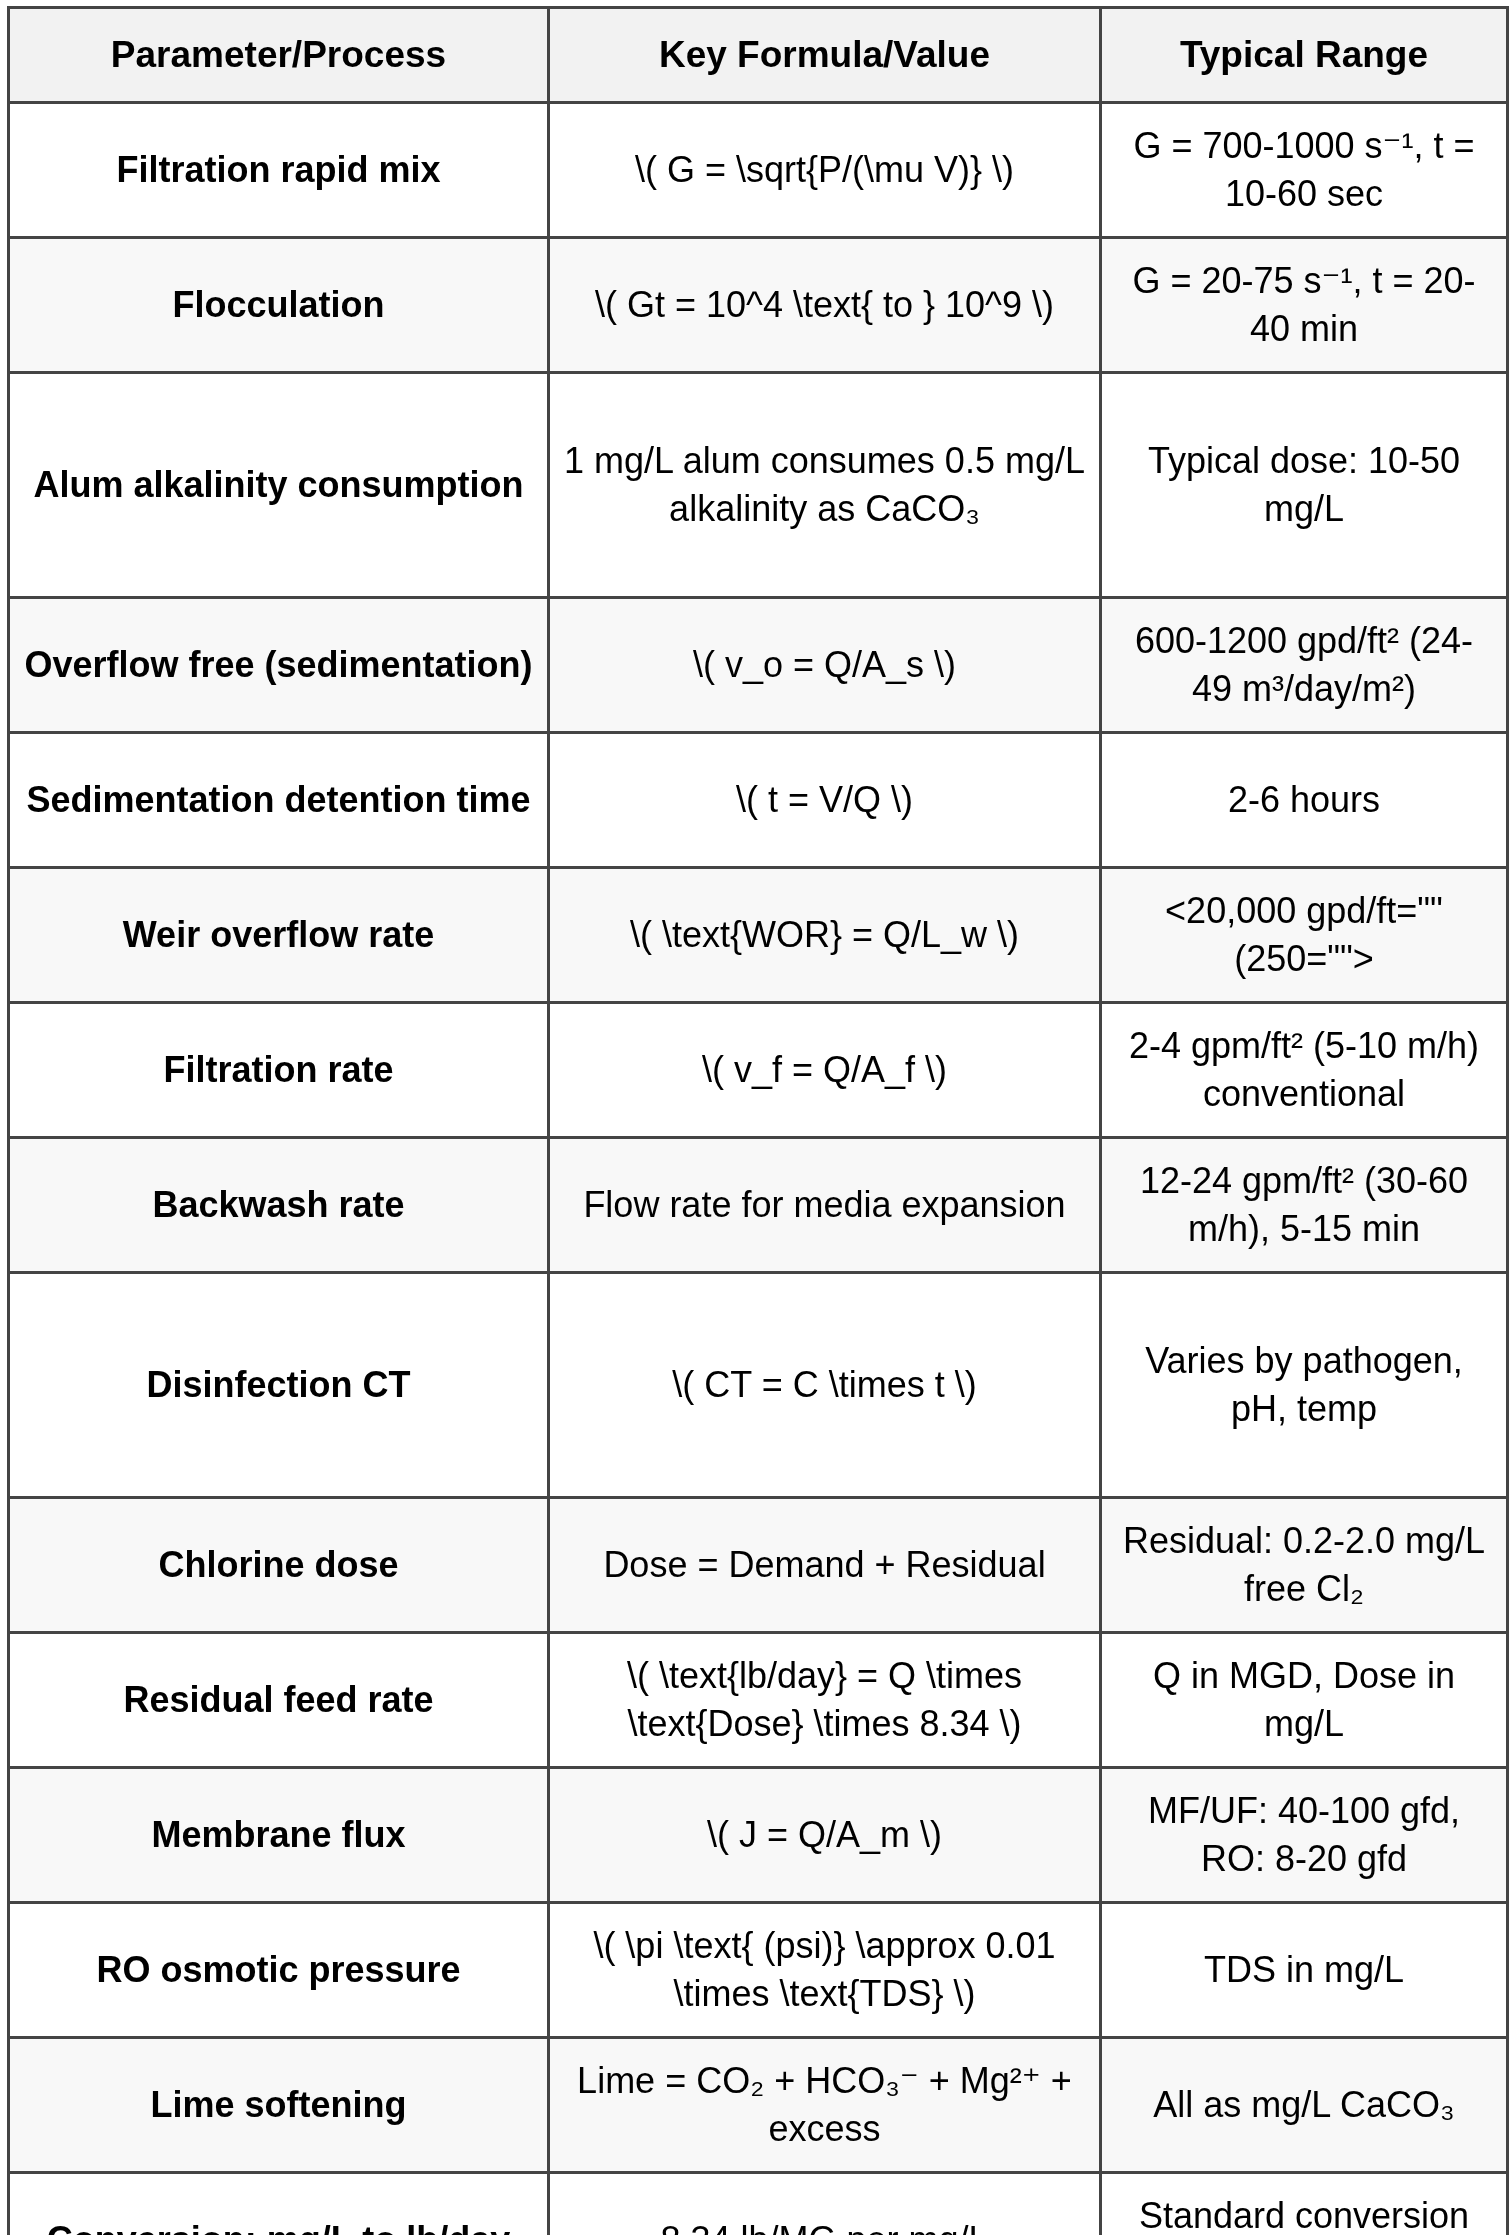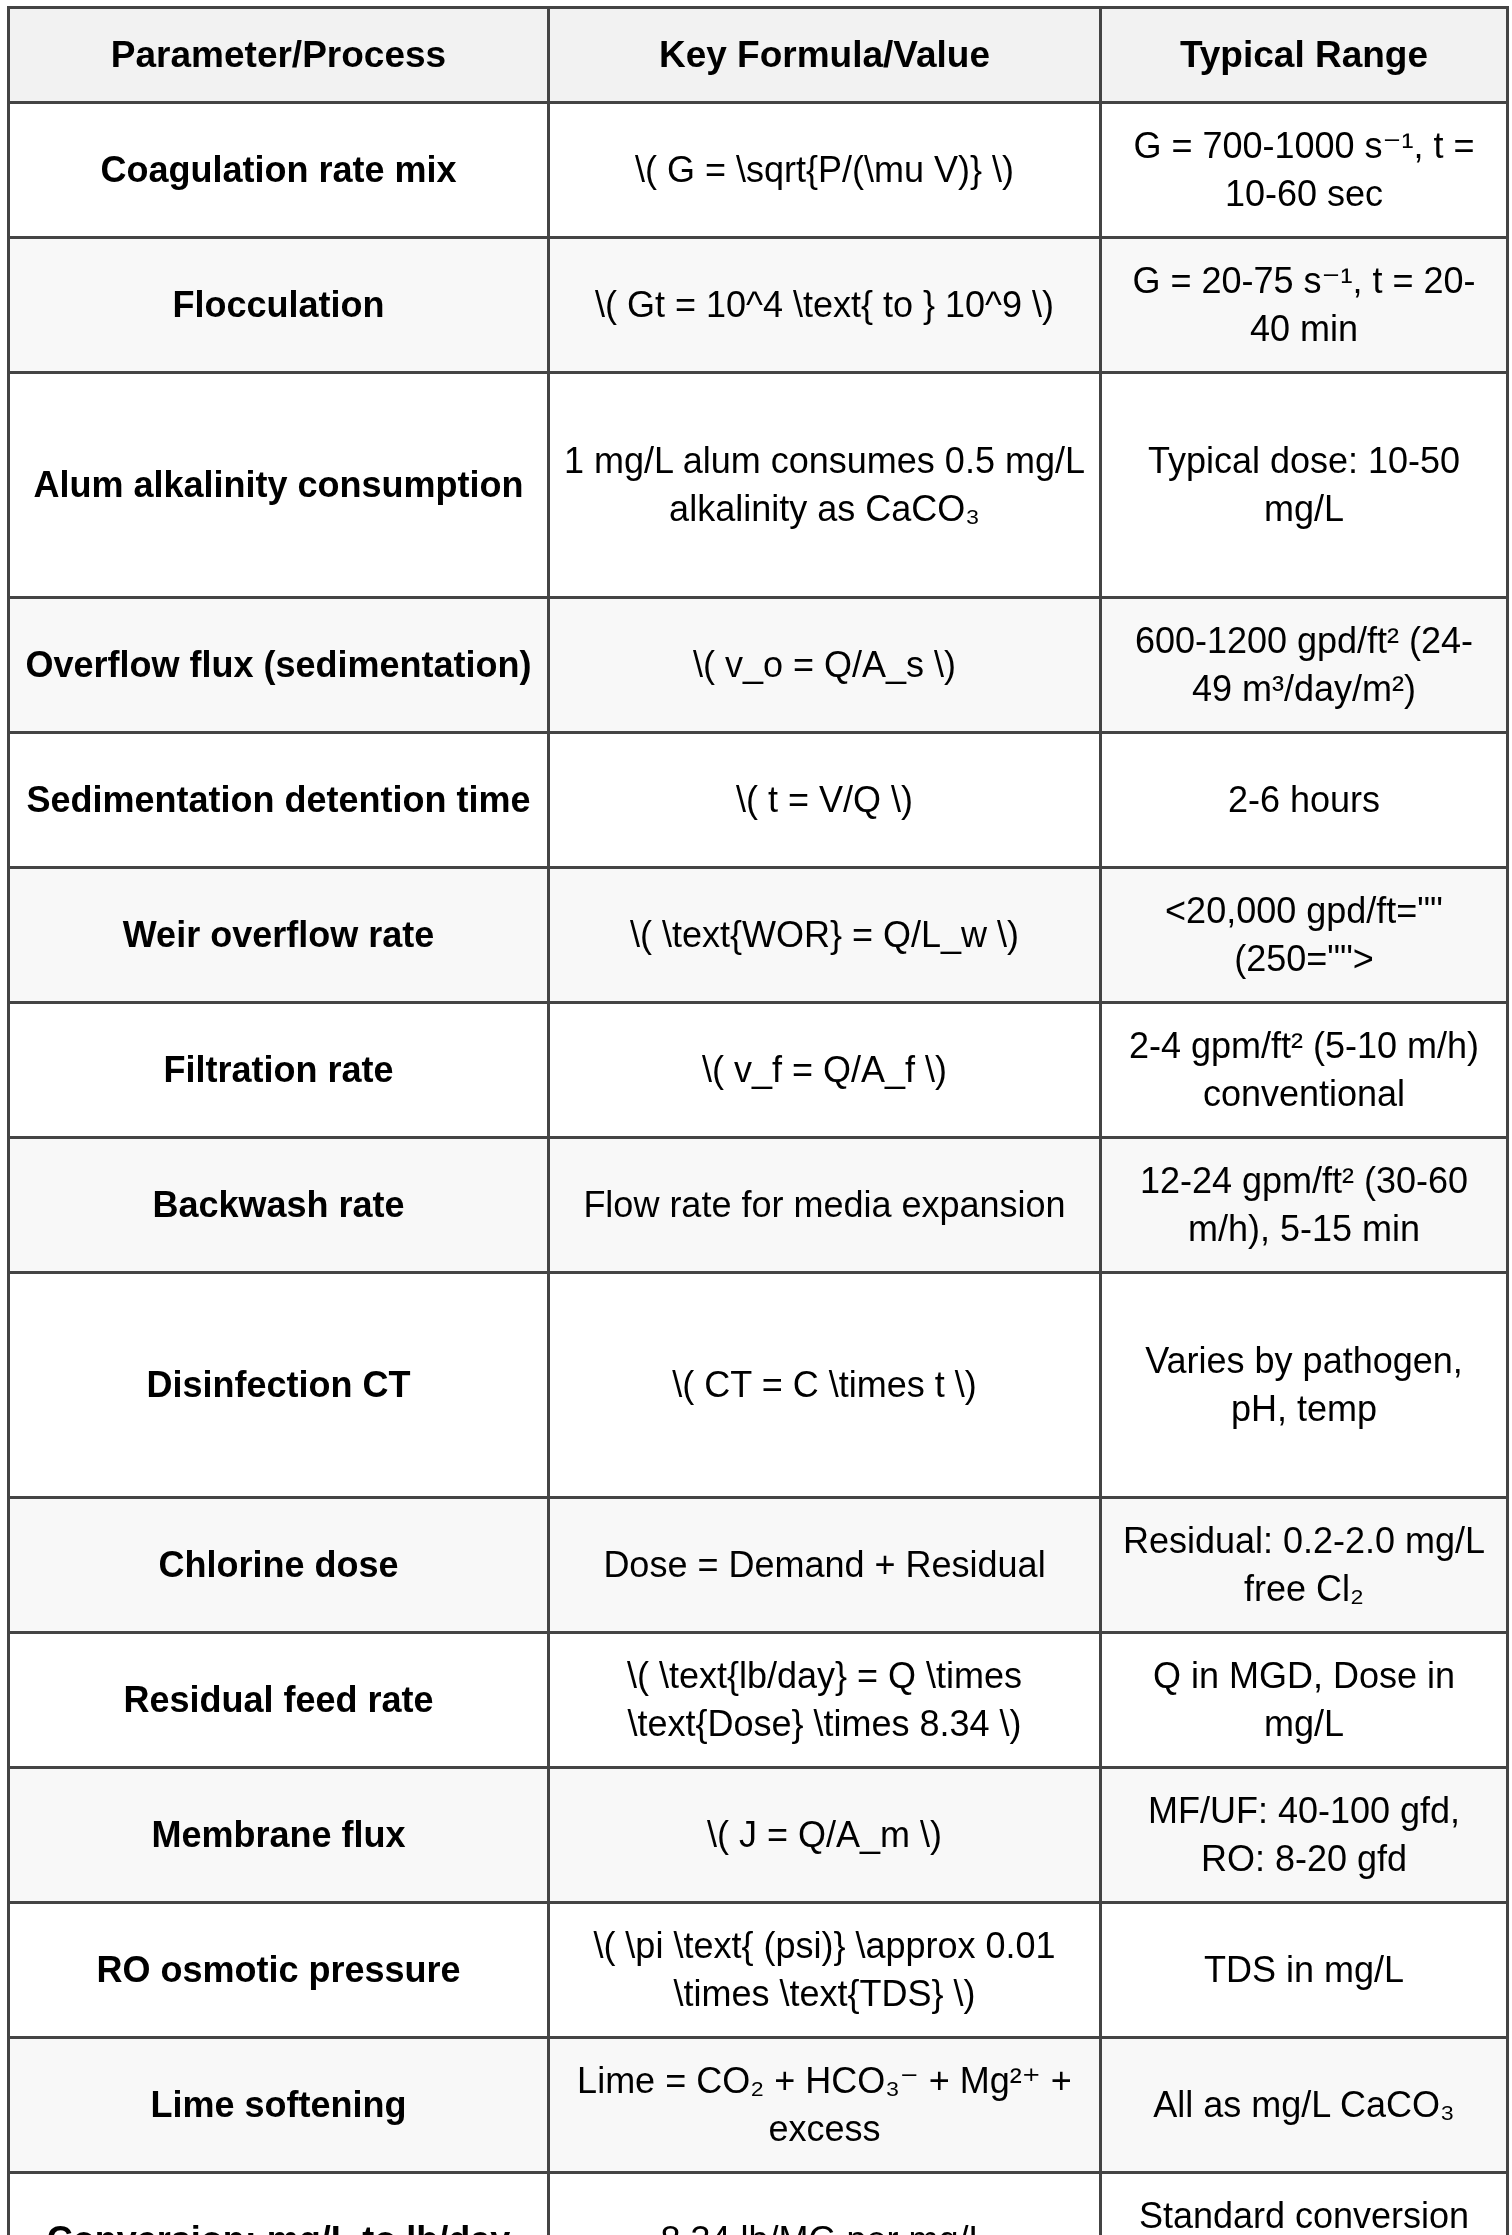--- a/index.html
+++ b/index.html
@@ -59,36 +59,36 @@
     </colgroup>
     <thead>
       <tr>
         <th>Parameter/Process</th>
         <th>Key Formula/Value</th>
         <th>Typical Range</th>
       </tr>
     </thead>
     <tbody>
       <tr>
-        <td class="param">Coagulation rate mix</td>
+        <td class="param">Filtration rapid mix</td>
         <td class="formula">\( G = \sqrt{P/(\mu V)} \)</td>
         <td class="range">G = 700-1000 s⁻¹, t = 10-60 sec</td>
       </tr>
       <tr>
         <td class="param">Flocculation</td>
         <td class="formula">\( Gt = 10^4 \text{ to } 10^9 \)</td>
         <td class="range">G = 20-75 s⁻¹, t = 20-40 min</td>
       </tr>
       <tr class="tall">
         <td class="param">Alum alkalinity consumption</td>
         <td class="formula">1 mg/L alum consumes 0.5 mg/L alkalinity as CaCO₃</td>
         <td class="range">Typical dose: 10-50 mg/L</td>
       </tr>
       <tr>
-        <td class="param">Overflow flux (sedimentation)</td>
+        <td class="param">Overflow free (sedimentation)</td>
         <td class="formula">\( v_o = Q/A_s \)</td>
         <td class="range">600-1200 gpd/ft² (24-49 m³/day/m²)</td>
       </tr>
       <tr>
         <td class="param">Sedimentation detention time</td>
         <td class="formula">\( t = V/Q \)</td>
         <td class="range">2-6 hours</td>
       </tr>
       <tr>
         <td class="param">Weir overflow rate</td>

